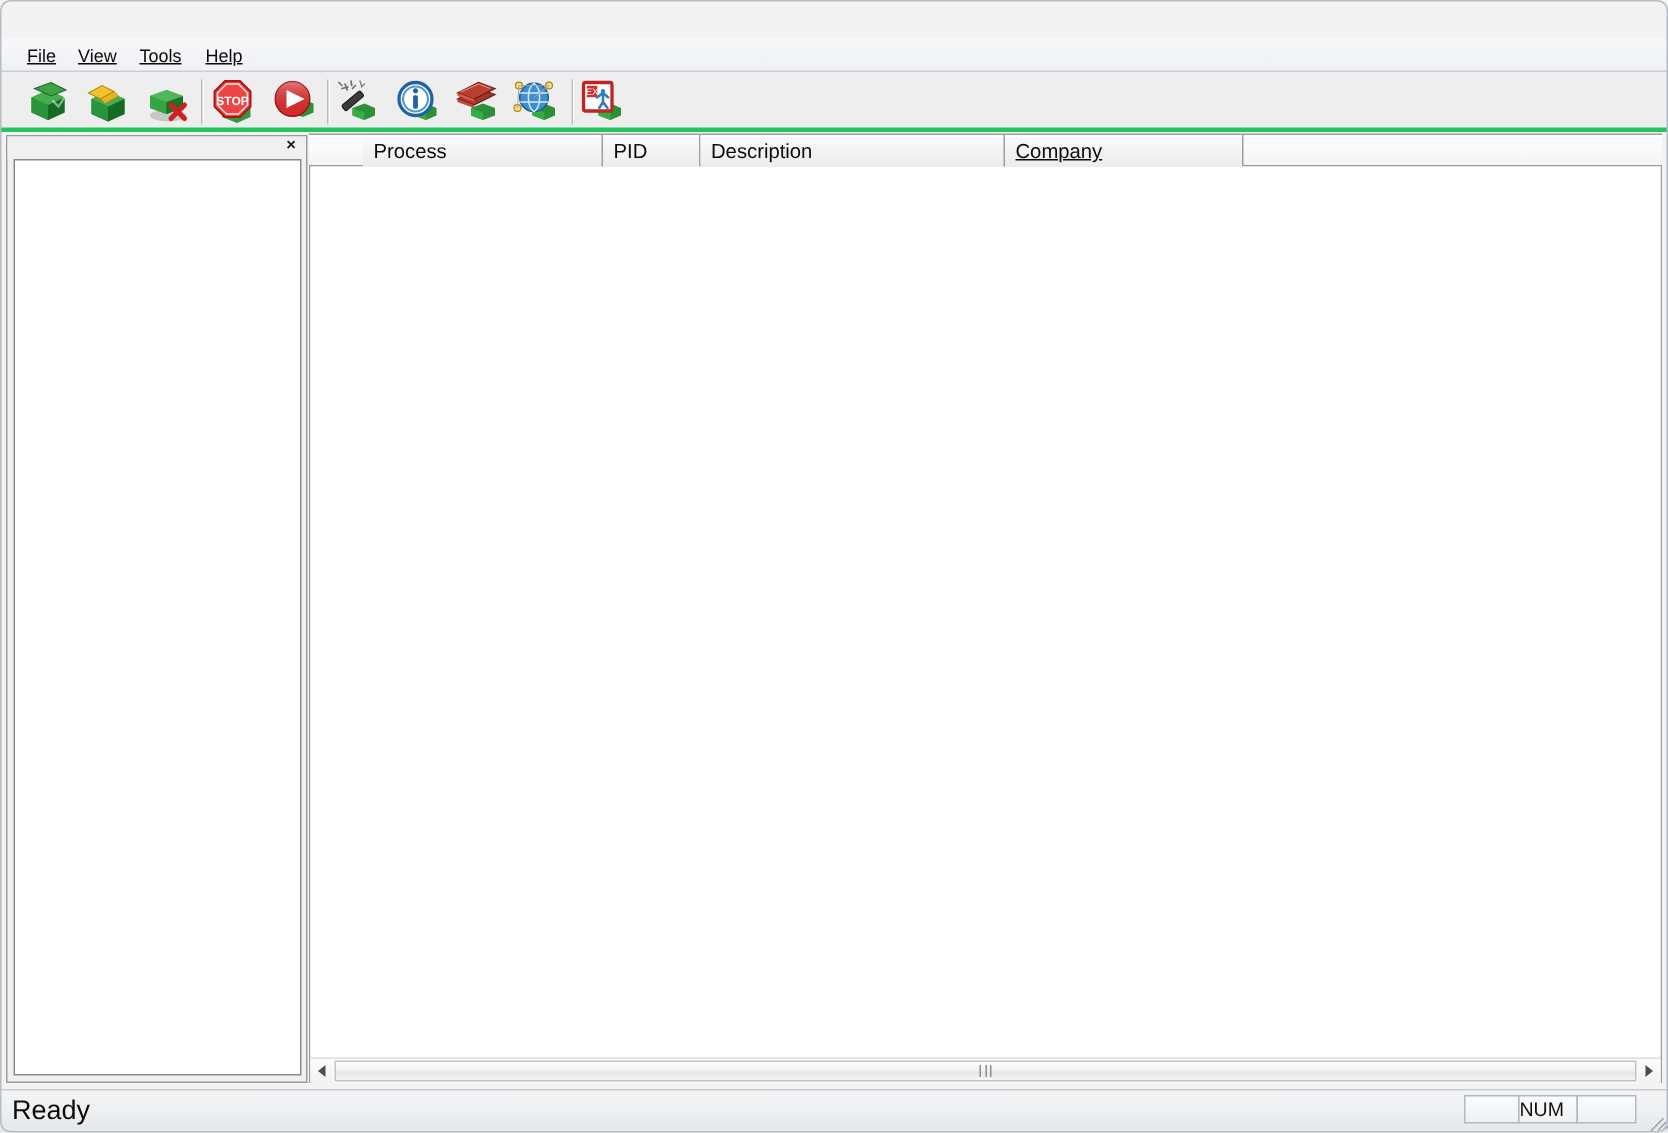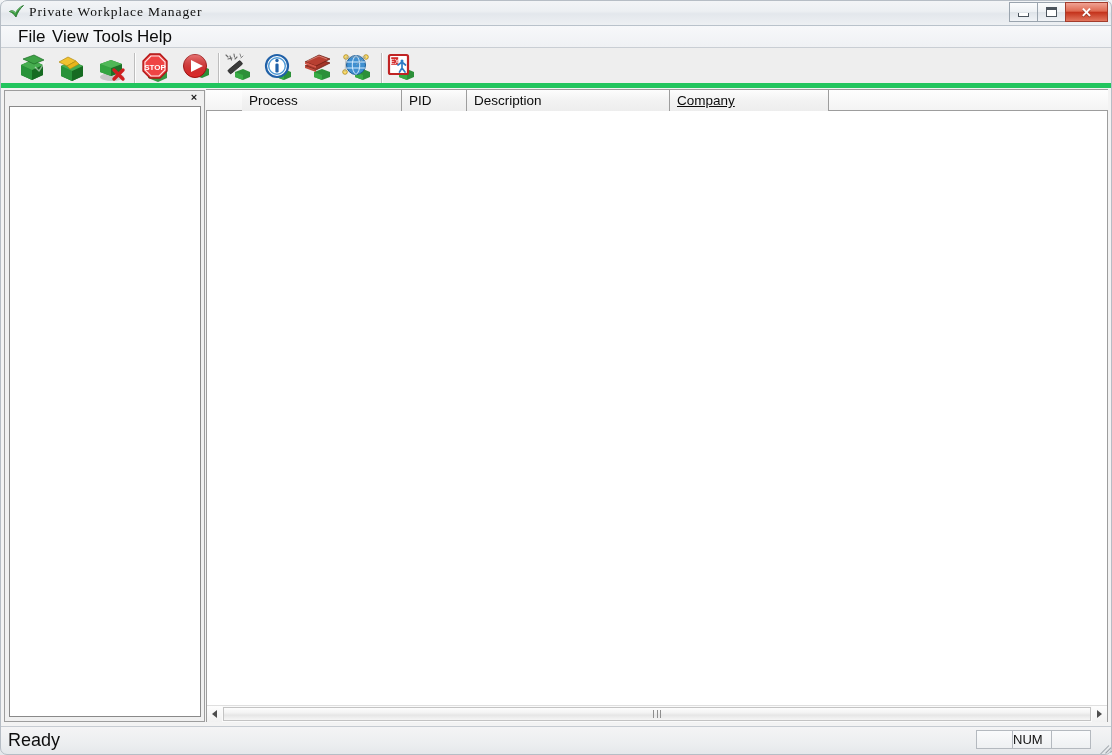--- a/index.html
+++ b/index.html
@@ -122,34 +122,35 @@
     height: 22px;
     background: linear-gradient(to bottom, #f7f8fa 0%, #eff1f4 100%);
     border-bottom: 1px solid #c9ced4;
     box-sizing: border-box;
   }
   .menu-item {
     position: absolute;
     top: 2px;
     height: 18px;
     padding: 0 6px;
-    font-size: 17px;
+    font-size: 12px;
     color: #0b0b0b;
     line-height: 18px;
     white-space: nowrap;
+    text-decoration: underline;
   }
 
   
   .toolbar {
     position: absolute;
     left: 0; top: 48px;
     width: 1112px;
     height: 40px;
     background: #eeeeee;
-    border-bottom: 5px solid #22c55e;
+    border-bottom: 3px solid #22c55e;
     box-sizing: border-box;
   }
   .tb-btn {
     position: absolute;
     top: 3px;
     width: 34px;
     height: 34px;
   }
   .tb-sep {
     position: absolute;
@@ -358,44 +359,20 @@
     border: 1px solid #b6bdc5;
     border-radius: 7px;
     box-sizing: border-box;
   }
 </style>
 </head>
 <body>
 
 <div class="app-window">
 
-  <div class="title-bar">
-    <div class="title-bar-inner"></div>
-
-    <span class="title-icon">
-      <svg width="17" height="17" viewBox="0 0 17 17">
-        <path d="M1.5 7.5 C3.5 6 6 6.5 7.5 9 C9.5 5 12.5 2.5 15.5 1.5 C12 4.5 9.5 8.5 8 13 C6 10 4 8.5 1.5 7.5 Z" fill="#3a9b3f" stroke="#1d6b24" stroke-width="0.8"></path>
-        <path d="M2.5 7.6 C4 6.8 5.8 7.3 7.2 9.2 C8.8 6.4 11 4.2 13.5 3" fill="none" stroke="#7ed07f" stroke-width="0.9" opacity="0.8"></path>
-      </svg>
-    </span>
-
-    <span class="title-text">Private Workplace Manager</span>
-
-    <div class="win-buttons">
-      <div class="win-btn">
-        <span class="glyph-min"></span>
-      </div>
-      <div class="win-btn">
-        <span class="glyph-max"></span>
-      </div>
-      <div class="win-btn close">
-        <span class="glyph-close">✕</span>
-      </div>
-    </div>
-  </div>
 
   <div class="menu-bar">
     <div class="menu-item" style="left:12px;">File</div>
     <div class="menu-item" style="left:46px;">View</div>
     <div class="menu-item" style="left:87px;">Tools</div>
     <div class="menu-item" style="left:131px;">Help</div>
   </div>
 
   <div class="toolbar">
 

